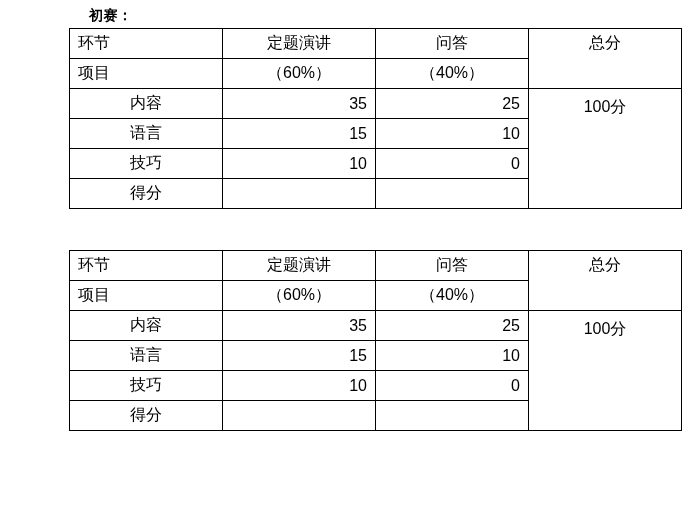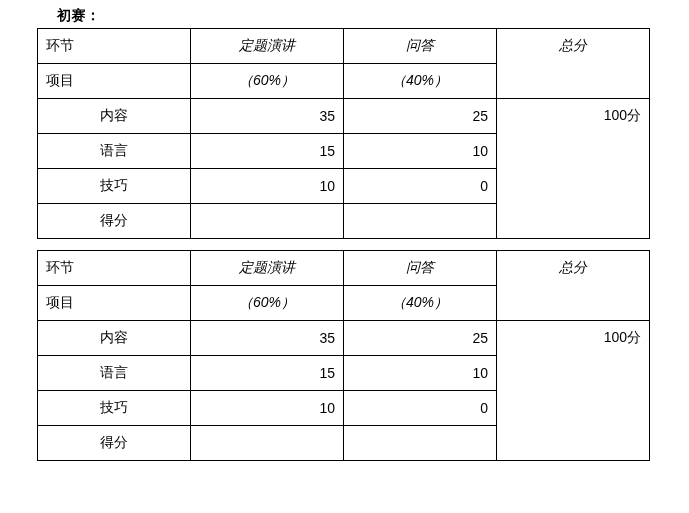--- a/index.html
+++ b/index.html
@@ -13,20 +13,21 @@
     font-family: "Liberation Sans", sans-serif;
     color: #000000;
     position: relative;
     overflow: hidden;
   }
   .page {
     position: relative;
     width: 567px;
     height: 513px;
     box-sizing: border-box;
+    margin-left: 32px;
   }
   .section {
     position: absolute;
     left: 0;
     width: 689px;
   }
   .section-1 { top: 0px; }
   .section-2 { top: 250px; }
 
   .section-title {
@@ -42,35 +43,35 @@
 
   table.score-table {
     border-collapse: collapse;
     margin-left: 37px;
     width: 612px;
     table-layout: fixed;
   }
   table.score-table td {
     border: 1px solid #000000;
     height: 30px;
-    font-size: 14px;
-    padding: 8px 8px;
+    font-size: 16px;
+    padding: 0 8px;
     vertical-align: middle;
     box-sizing: border-box;
   }
   .col-a { width: 153px; }
   .col-b { width: 153px; }
   .col-c { width: 153px; }
   .col-d { width: 153px; }
 
-  .cell-center { text-align: center; font-style: italic; }
+  .cell-center { text-align: center; }
   .cell-indent { text-align: center; padding-left: 30px; }
   .cell-hdr-label { text-align: left; padding-left: 30px; }
   .cell-num { text-align: right; padding-left: 36px; }
-  .cell-total { text-align: right; padding-left: 30px; }
+  .cell-total { text-align: center; padding-left: 30px; }
 
   .no-bottom-border { border-bottom: none !important; }
   .no-top-border { border-top: none !important; }
 
   .watermark {
     position: absolute;
     left: 452px;
     top: 440px;
     width: 230px;
     height: 60px;

